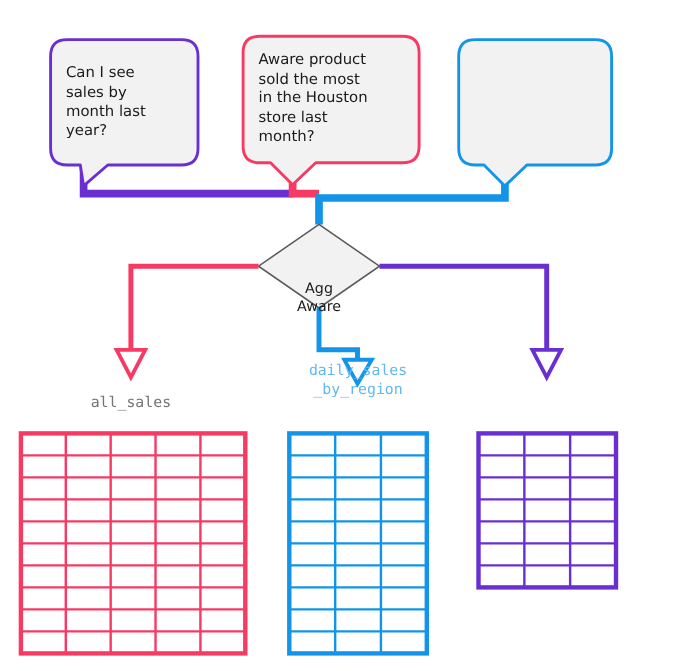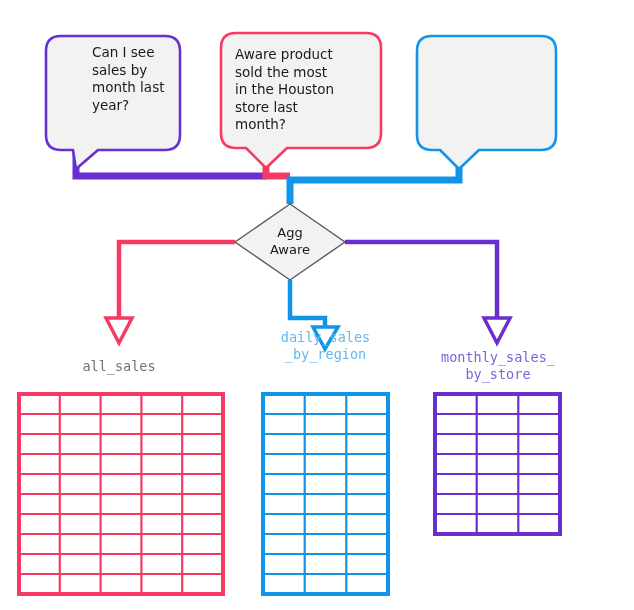--- a/index.html
+++ b/index.html
@@ -33,20 +33,21 @@
     white-space: pre-line;
   }
   .node-text {
     position: absolute;
     font-family: "DejaVu Sans", "Liberation Sans", sans-serif;
     font-size: 13px;
     line-height: 17px;
     color: #1a1a1a;
     text-align: center;
     white-space: pre-line;
+    margin-top: 30px;
   }
   .table-label {
     position: absolute;
     font-family: "DejaVu Sans Mono", "Liberation Mono", monospace;
     font-size: 13.5px;
     line-height: 17px;
     text-align: center;
     white-space: pre-line;
   }
 </style>
@@ -125,36 +126,34 @@
       <line x1="435" y1="414" x2="560" y2="414" stroke="#6a2fd0" stroke-width="2.2"></line>
       <line x1="435" y1="434" x2="560" y2="434" stroke="#6a2fd0" stroke-width="2.2"></line>
       <line x1="435" y1="454" x2="560" y2="454" stroke="#6a2fd0" stroke-width="2.2"></line>
       <line x1="435" y1="474" x2="560" y2="474" stroke="#6a2fd0" stroke-width="2.2"></line>
       <line x1="435" y1="494" x2="560" y2="494" stroke="#6a2fd0" stroke-width="2.2"></line>
       <line x1="435" y1="514" x2="560" y2="514" stroke="#6a2fd0" stroke-width="2.2"></line>
     </g>
 
   </svg>
 
-  <div class="bubble-text" style="left:60px; top:44px; width:115px;margin-left:32px;">Can I see
+  <div class="bubble-text" style="left:60px; top:58px; width:115px;">Can I see
 sales by
 month last
 year?</div>
 
   <div class="bubble-text" style="left:235px; top:46px; width:140px;">Aware product
 sold the most
 in the Houston
 store last
 month?</div>
 
 
   <div class="node-text" style="left:240px; top:224px; width:100px;">Agg
 Aware</div>
 
   <div class="table-label" style="left:49px; top:358px; width:140px; color:#737373;">all_sales</div>
 
   <div class="table-label" style="left:258px; top:329px; width:135px; color:#63b8ef;">daily_sales
 _by_region</div>
 
-  <div class="table-label" style="left:424px; top:349px; width:148px; color:#7b63d9;">monthly_sales_
-by_store</div>
 
 </div>
 
 </body></html>

